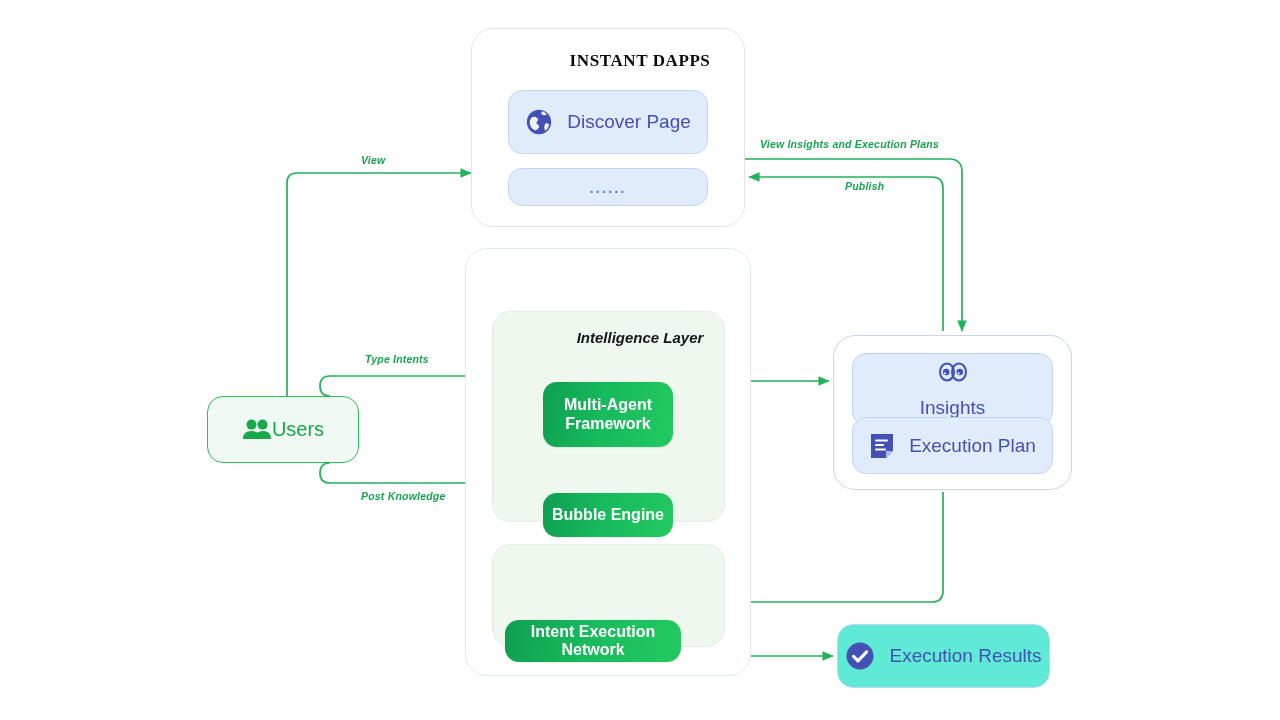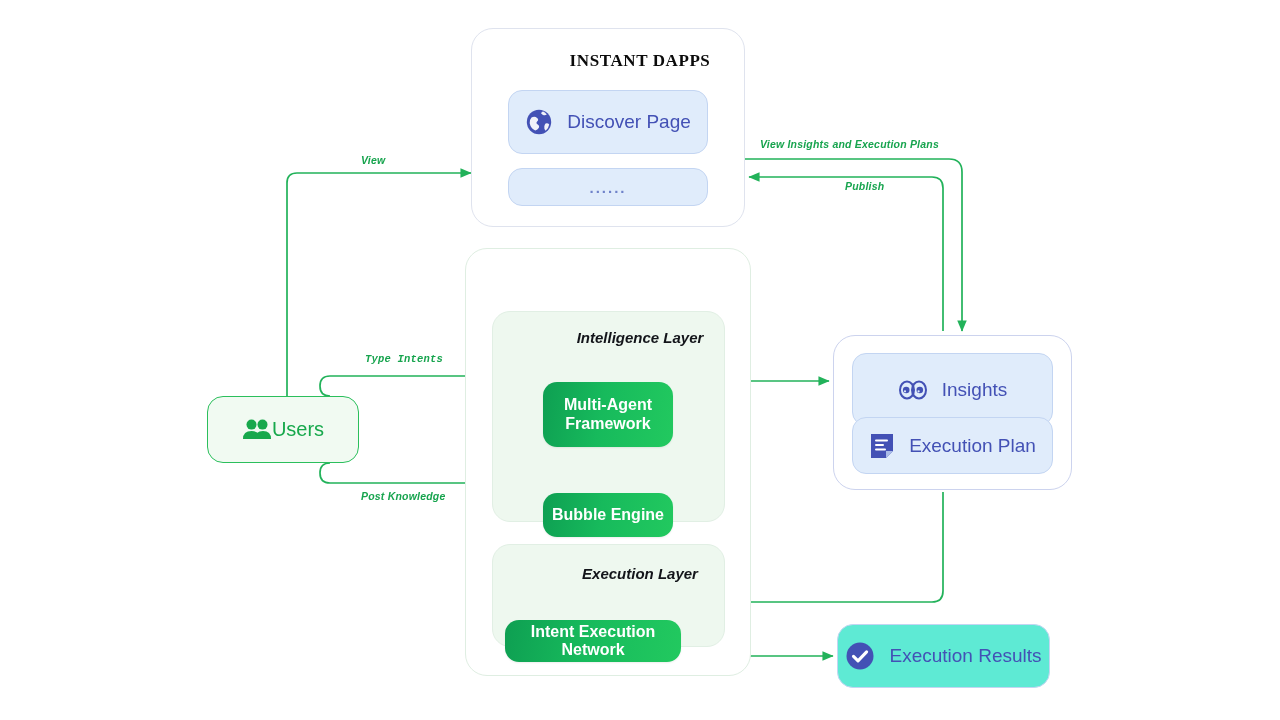--- a/index.html
+++ b/index.html
@@ -48,21 +48,21 @@
   
   .blue-card{
     position:absolute;box-sizing:border-box;
     background:#e0ecfb;border:1px solid #c3d5f2;border-radius:14px;
     display:flex;align-items:center;justify-content:center;gap:14px;
     color:#4351b5;font-size:19px;font-weight:500;
   }
   .discover{left:508px;top:90px;width:200px;height:64px;}
   .dots{left:508px;top:168px;width:200px;height:38px;
         color:#6f82c9;font-size:15px;letter-spacing:2px;font-weight:700;}
-  .insights{left:852px;top:353px;width:201px;height:73px;}
+  .insights{left:852px;top:353px;width:201px;height:73px;flex-direction:column;}
   .exec-plan{left:852px;top:417px;width:201px;height:57px;}
   .exec-results{
     left:837px;top:624px;width:213px;height:64px;
     border-radius:16px;border:1px solid #c3d5f2;background:#5eead4;
   }
 
   
   .green-pill{
     position:absolute;box-sizing:border-box;border-radius:14px;
     background:linear-gradient(100deg,#0e9f52 0%,#17ba5c 45%,#22c95f 100%);
@@ -121,21 +121,21 @@
 
     <path class="edge" marker-end="url(#ah)" d="M943,331 L943,188 Q943,177 932,177 L749,177"></path>
 
     <path class="edge" marker-end="url(#ah)" d="M943,492 L943,591 Q943,602 932,602 L715,602"></path>
 
     <path class="edge" marker-end="url(#ah)" d="M595,630 L595,646 Q595,656 606,656 L833,656"></path>
   </svg>
 
   <div class="edge-label" style="left:361px;top:154px;">View</div>
 
-  <div class="edge-label" style="left:365px;top:353px;font-family:Liberation Mono, monospace;">Type Intents</div>
+  <div class="edge-label" style="left:365px;top:353px;">Type Intents</div>
 
   <div class="edge-label" style="left:361px;top:490px;">Post Knowledge</div>
 
   <div class="edge-label" style="left:760px;top:138px;">View Insights and Execution Plans</div>
 
   <div class="edge-label" style="left:845px;top:180px;">Publish</div>
 
   <div class="edge-label center" style="left:553px;top:428px;width:110px;line-height:12px;">
     <span>Reinforcement</span><br>
     <span>Learning</span>
@@ -172,21 +172,20 @@
       <span>Multi-Agent</span><br>
       <span>Framework</span>
     </div>
   </div>
 
   <div class="green-pill bubble">
     <span>Bubble Engine</span>
   </div>
 
   <div class="panel layer-box execution-layer"></div>
-  <div class="layer-title" style="top:565px;">Execution Layer</div>
 
   <div class="green-pill ien">
     <span>Intent Execution Network</span>
   </div>
 
   <div class="users">
     <span class="icon">
       <svg width="30" height="24" viewBox="0 0 30 24">
         <circle cx="9.5" cy="6.6" r="5" fill="#17a84c"></circle>
         <circle cx="20.5" cy="6.6" r="5" fill="#17a84c"></circle>

